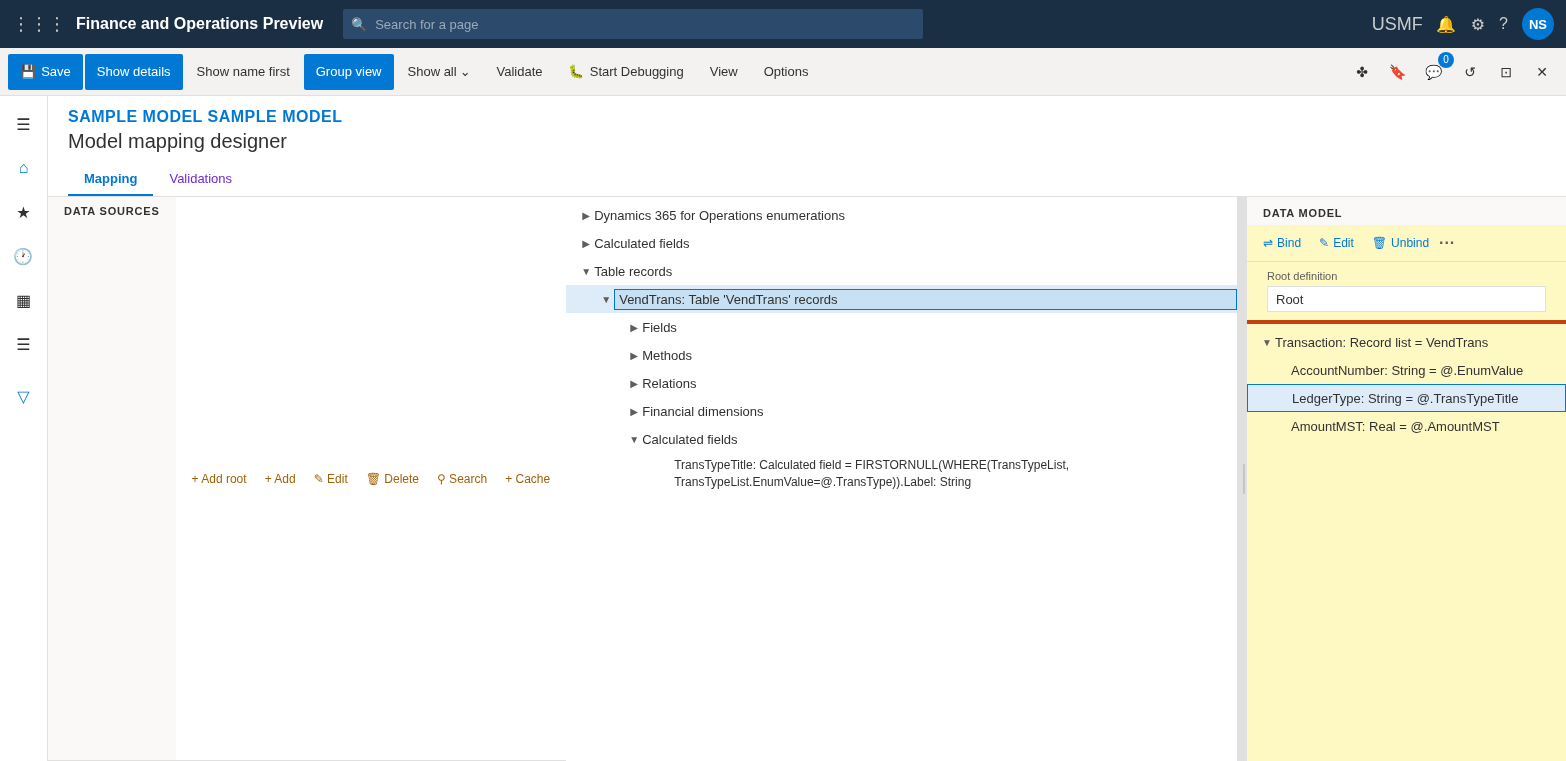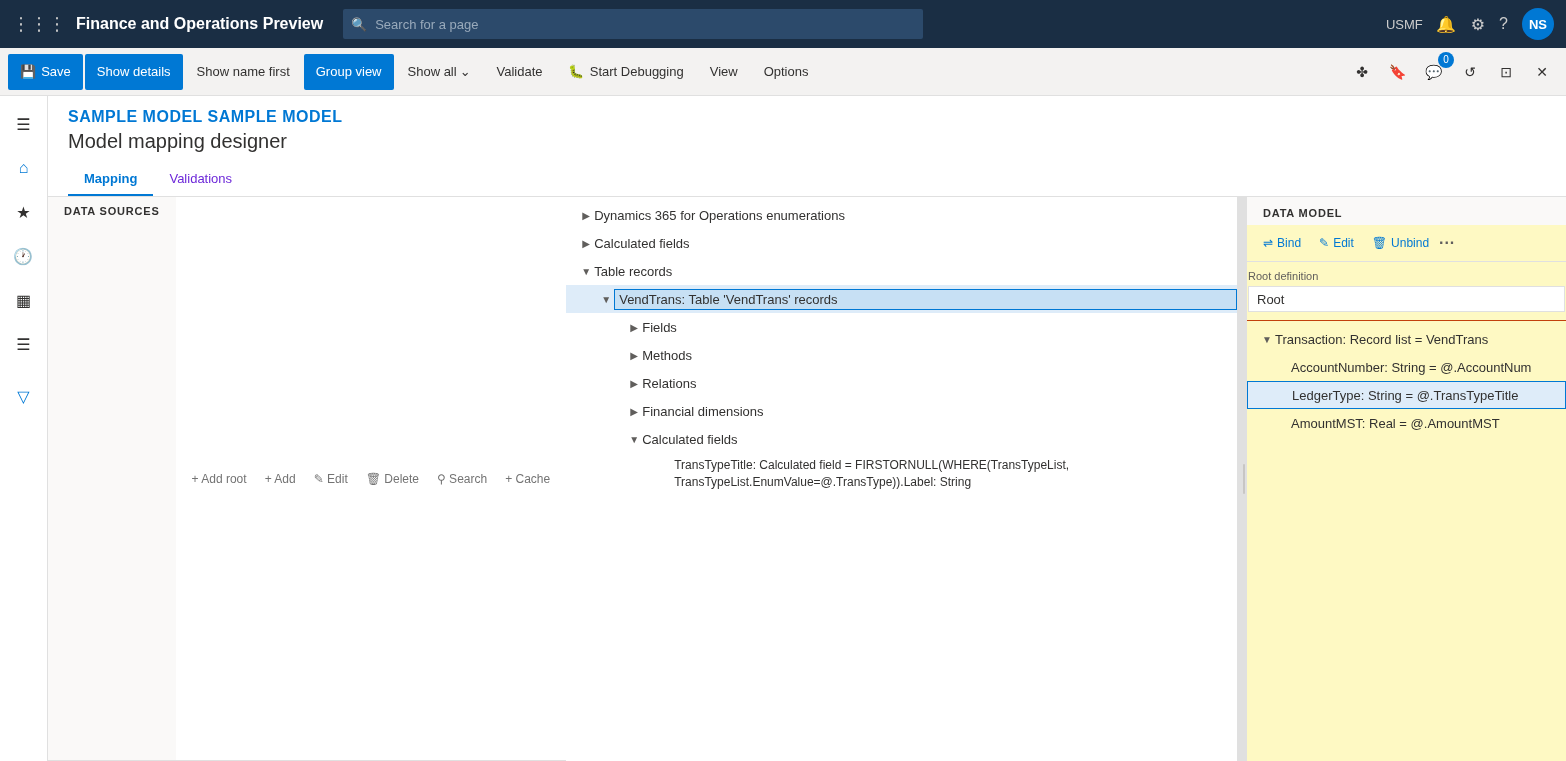--- a/index.html
+++ b/index.html
@@ -190,21 +190,21 @@
       border-bottom: 1px solid #e0e0e0;
       background: #fff;
     }
     .panel-btn {
       height: 28px;
       padding: 0 8px;
       border: none;
       background: transparent;
       cursor: pointer;
       font-size: 12px;
-      color: #737373;
+      color: #a16207;
       display: flex; align-items: center; gap: 4px;
       border-radius: 2px;
     }
 
     .tree-area {
       flex: 1;
       overflow-y: auto;
       padding: 4px 0;
     }
     .tree-item {
@@ -278,22 +278,22 @@
       border: none;
       background: transparent;
       cursor: pointer;
       font-size: 12px;
       color: #0078d4;
       display: flex; align-items: center; gap: 4px;
       border-radius: 2px;
     }
 
     .root-def-section {
-      padding: 8px 1px;
-      border-bottom: 1px solid #c2410c;
+      padding: 8px 20px;
+      border-bottom: 4px solid #c2410c;
     }
     .root-def-label { font-size: 11px; color: #605e5c; margin-bottom: 4px; }
     .root-def-input {
       width: 100%;
       height: 26px;
       border: 1px solid #e0e0e0;
       padding: 0 8px;
       font-size: 13px;
       color: #323130;
       background: #fff;
@@ -326,21 +326,21 @@
 <body>
 
 <div class="topbar">
   <span class="topbar-grid-icon">⋮⋮⋮</span>
   <span class="topbar-title">Finance and Operations Preview</span>
   <div class="topbar-search-wrap">
     <span class="topbar-search-icon">🔍</span>
     <input type="text" placeholder="Search for a page" style="">
   </div>
   <div class="topbar-right">
-    <span style="color:#ccc;font-size:13px;">USMF</span>
+    <span style="color:#ccc;font-size:18px;">USMF</span>
     <span class="topbar-icon">🔔</span>
     <span class="topbar-icon">⚙</span>
     <span class="topbar-icon">?</span>
     <div class="topbar-user-avatar">NS</div>
   </div>
 </div>
 
 <div class="toolbar">
   <button class="toolbar-btn primary">
     <span>💾</span>
@@ -502,21 +502,21 @@
         </div>
         <div class="right-tree-area">
 
           <div class="right-tree-item" style="padding-left:12px;">
             <span class="expand-icon">▼</span>
             <span>Transaction: Record list = VendTrans</span>
           </div>
 
           <div class="right-tree-item" style="padding-left:28px;">
             <span class="expand-icon"></span>
-            <span>AccountNumber: String = @.AccountNum</span>
+            <span>AccountNumber: String = @.EnumValue</span>
           </div>
 
           <div class="right-tree-item selected" style="padding-left:28px;">
             <span class="expand-icon"></span>
             <span>LedgerType: String = @.TransTypeTitle</span>
           </div>
 
           <div class="right-tree-item" style="padding-left:28px;">
             <span class="expand-icon"></span>
             <span>AmountMST: Real = @.AmountMST</span>

